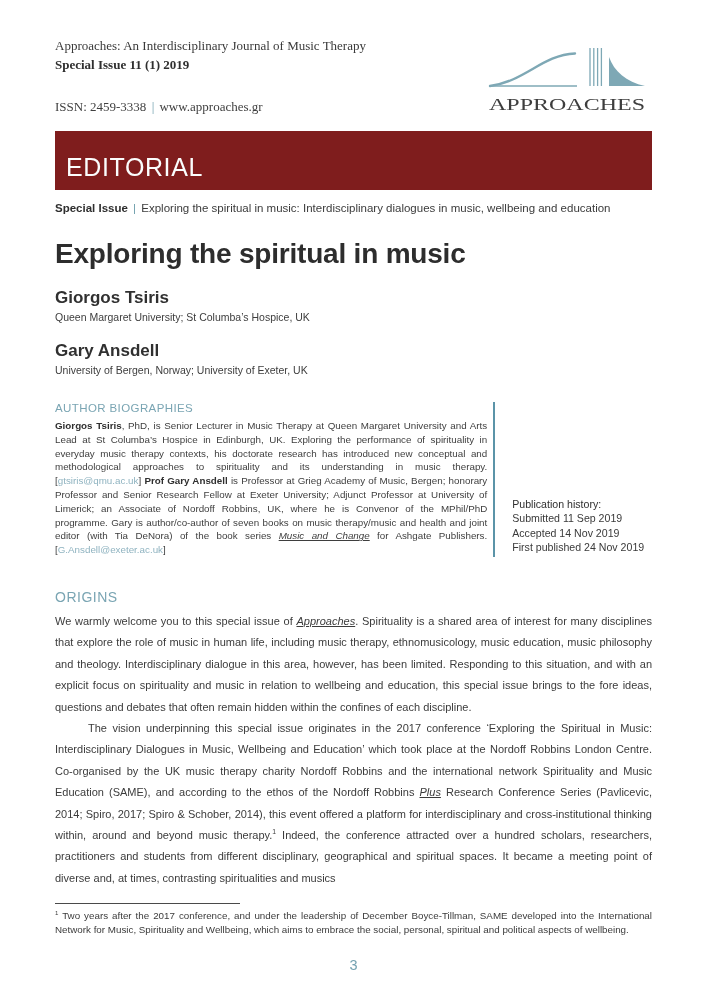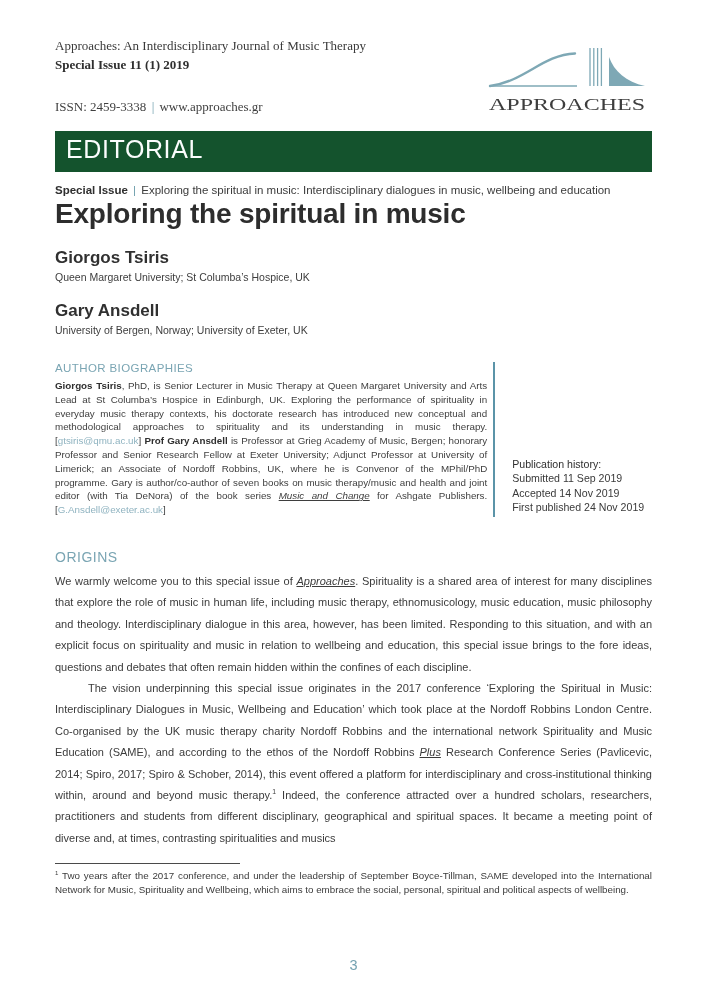--- a/index.html
+++ b/index.html
@@ -15,30 +15,30 @@
   .header-left { padding-top:8px; }
   .journal-title { font-size:13px; color:#3a3a3a; }
   .issue-label { font-size:13px; font-weight:bold; color:#2f2f2f; margin-top:3px; }
   .issn-line { font-size:13px; margin-top:26px; }
   .pipe { color:#6d9eac; padding:0 2px; }
   .website { color:#3f3f3f; text-decoration:none; cursor:pointer; }
   .logo svg { display:block; }
 
   
   .banner {
-    margin-top:16px; background:#14532d; color:#fbfdfd;
-    font-size:25px; letter-spacing:0.6px; padding:4px 10px 8px 11px;
+    margin-top:16px; background:#7f1d1d; color:#fbfdfd;
+    font-size:25px; letter-spacing:0.6px; padding:22px 10px 8px 11px;
   }
 
   
   .subtitle { margin-top:12px; font-size:11.5px; color:#3b3b3b; }
   .subtitle .bold { font-weight:bold; color:#2f2f2f; }
 
   
-  .article-title { margin-top:2px; font-size:28px; font-weight:bold; color:#2d2d2d; letter-spacing:-0.2px; }
+  .article-title { margin-top:24px; font-size:28px; font-weight:bold; color:#2d2d2d; letter-spacing:-0.2px; }
   .author { margin-top:18px; }
   .author-name { font-size:17px; font-weight:bold; color:#303030; }
   .author-affil { font-size:10.5px; margin-top:3px; color:#3d3d3d; }
 
   
   .bio-section { margin-top:26px; display:flex; align-items:stretch; }
   .bio-left { width:433px; }
   .section-heading { color:#7aa5b3; letter-spacing:0.4px; }
   .bio-heading { font-size:11.5px; }
   .bio-text { margin-top:5px; font-size:9.8px; line-height:13.8px; text-align:justify; color:#3e3e3e; }
@@ -130,17 +130,17 @@
     </div>
   </div>
 
   <div class="origins">
     <div class="section-heading origins-heading">ORIGINS</div>
     <p class="body-para"><span>We warmly welcome you to this special issue of </span><span class="rt-italic">Approaches</span><span>. Spirituality is a shared area of interest for many disciplines that explore the role of music in human life, including music therapy, ethnomusicology, music education, music philosophy and theology. Interdisciplinary dialogue in this area, however, has been limited. Responding to this situation, and with an explicit focus on spirituality and music in relation to wellbeing and education, this special issue brings to the fore ideas, questions and debates that often remain hidden within the confines of each discipline.</span></p>
     <p class="body-para para-indent"><span>The vision underpinning this special issue originates in the 2017 conference ‘Exploring the Spiritual in Music: Interdisciplinary Dialogues in Music, Wellbeing and Education’ which took place at the Nordoff Robbins London Centre. Co-organised by the UK music therapy charity Nordoff Robbins and the international network Spirituality and Music Education (SAME), and according to the ethos of the Nordoff Robbins </span><span class="rt-italic">Plus</span><span> Research Conference Series (Pavlicevic, 2014; Spiro, 2017; Spiro &amp; Schober, 2014), this event offered a platform for interdisciplinary and cross-institutional thinking within, around and beyond music therapy.</span><span class="rt-sup">1</span><span> Indeed, the conference attracted over a hundred scholars, researchers, practitioners and students from different disciplinary, geographical and spiritual spaces. It became a meeting point of diverse and, at times, contrasting spiritualities and musics</span></p>
   </div>
 
   <div class="footnote-rule"></div>
-  <div class="footnote"><span class="rt-sup">1</span><span>  Two years after the 2017 conference, and under the leadership of September Boyce-Tillman, SAME developed into the International Network for Music, Spirituality and Wellbeing, which aims to embrace the social, personal, spiritual and political aspects of wellbeing.</span></div>
+  <div class="footnote"><span class="rt-sup">1</span><span>  Two years after the 2017 conference, and under the leadership of December Boyce-Tillman, SAME developed into the International Network for Music, Spirituality and Wellbeing, which aims to embrace the social, personal, spiritual and political aspects of wellbeing.</span></div>
 
 </div>
 
 <div class="page-number">3</div>
 
 </body></html>

